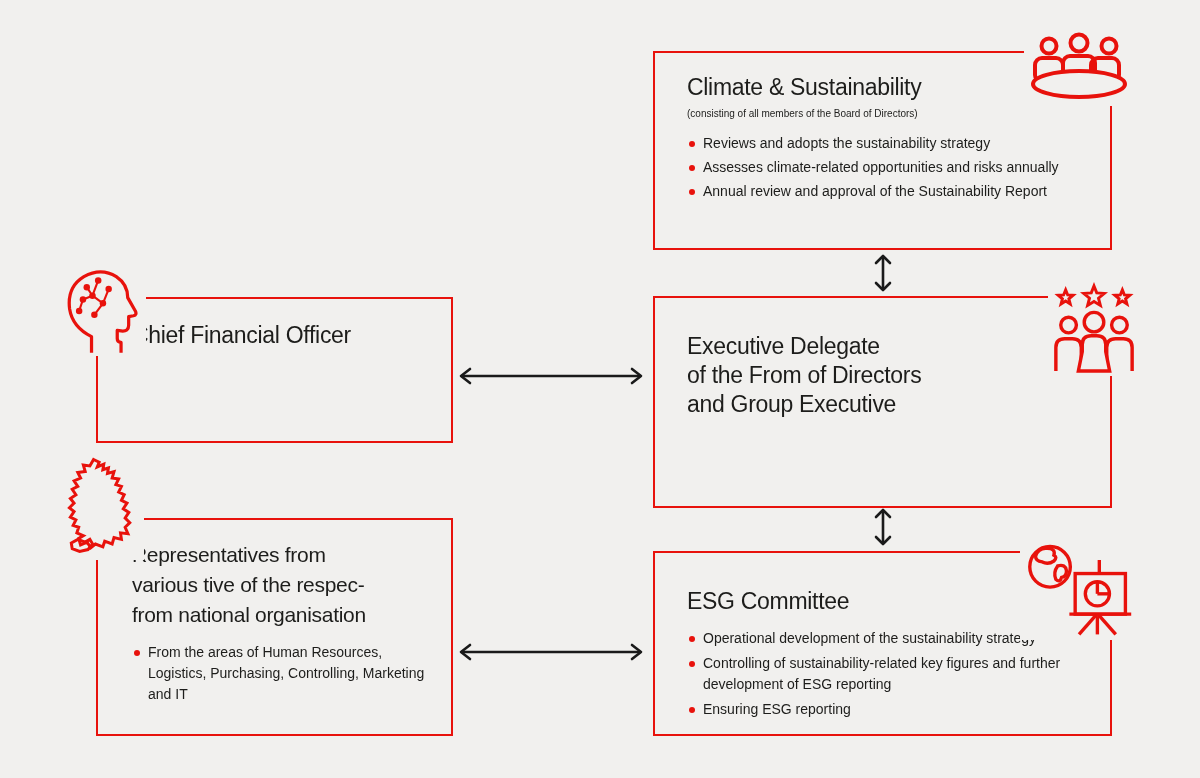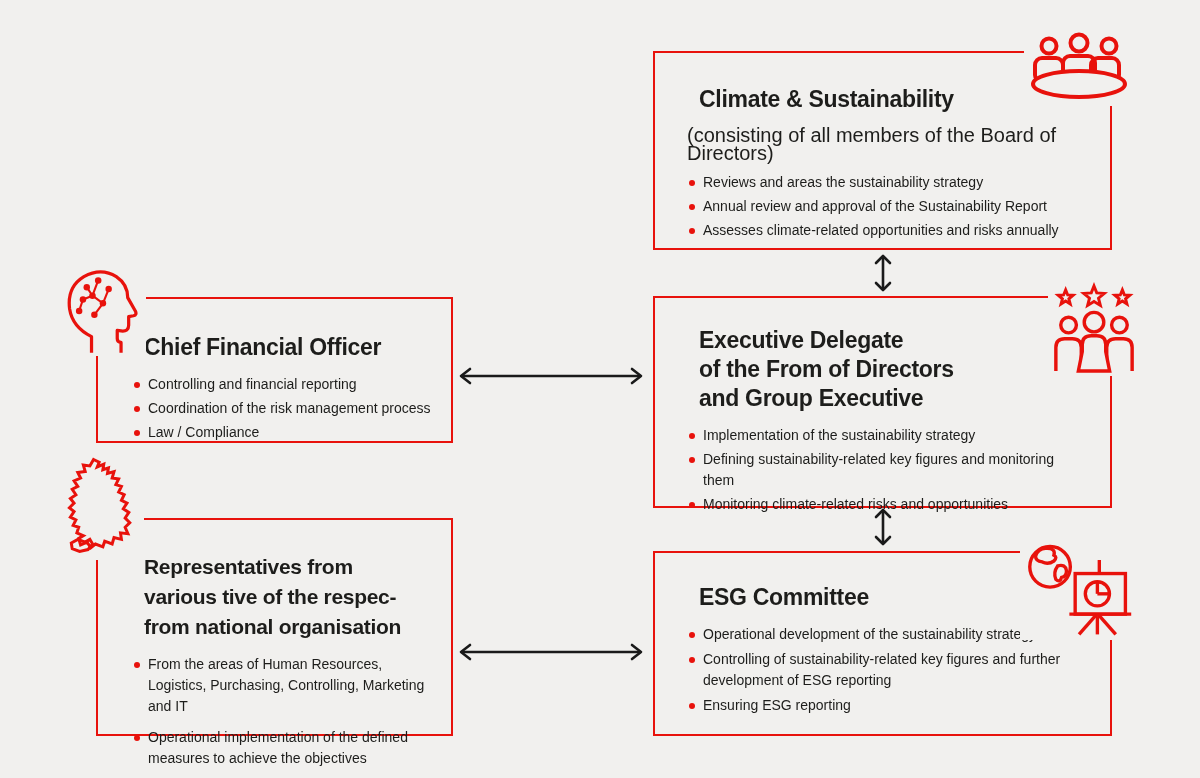--- a/index.html
+++ b/index.html
@@ -18,30 +18,30 @@
   }
   .box-climate{left:653px;top:51px;width:459px;height:199px;}
   .box-executive{left:653px;top:296px;width:459px;height:212px;}
   .box-esg{left:653px;top:551px;width:459px;height:185px;}
   .box-cfo{left:96px;top:297px;width:357px;height:146px;}
   .box-reps{left:96px;top:518px;width:357px;height:218px;}
 
   .inner{padding:20px 22px 0 32px;}
   .box-cfo .inner{padding:22px 14px 0 34px;}
   .box-reps .inner{padding:20px 12px 0 34px;}
-  .box-executive .inner{padding-top:16px;}
-  .box-esg .inner{padding-top:18px;}
+  .box-executive .inner{padding-top:34px;}
+  .box-esg .inner{padding-top:34px;}
 
   .title{
-    margin:12px;font-size:23px;line-height:29px;font-weight:bold;letter-spacing:-0.3px;
+    margin:0;font-size:23px;line-height:29px;font-weight:normal;letter-spacing:-0.3px;
   }
   .box-reps .title{font-size:21px;line-height:30px;}
   .title span{display:block;}
 
-  .subtitle{font-size:20px;line-height:18px;margin-top:3px;}
+  .subtitle{font-size:10px;line-height:18px;margin-top:3px;}
 
   ul.bullets{list-style:none;margin:12px 0 0 0;padding:0;}
   .box-cfo ul.bullets{margin-top:9px;}
   .box-climate ul.bullets{margin-top:10px;}
   ul.bullets li{
     position:relative;padding-left:16px;font-size:14px;line-height:21px;margin-bottom:3px;
   }
   .box-reps ul.bullets li{margin-bottom:10px;}
   .box-esg ul.bullets li{margin-bottom:4px;}
   ul.bullets li::before{
@@ -69,39 +69,34 @@
 
 <div class="canvas">
 
   <div class="box box-climate">
     <div class="inner">
       <h2 class="title">
         <span>Climate &amp; Sustainability</span>
       </h2>
       <div class="subtitle">(consisting of all members of the Board of Directors)</div>
       <ul class="bullets">
-        <li>Reviews and areas the sustainability strategy</li>
+        <li>Reviews and adopts the sustainability strategy</li>
+        <li>Assesses climate-related opportunities and risks annually</li>
         <li>Annual review and approval of the Sustainability Report</li>
-        <li>Assesses climate-related opportunities and risks annually</li>
       </ul>
     </div>
   </div>
 
   <div class="box box-executive">
     <div class="inner">
       <h2 class="title">
         <span>Executive Delegate</span>
         <span>of the From of Directors</span>
         <span>and Group Executive</span>
       </h2>
-      <ul class="bullets">
-        <li>Implementation of the sustainability strategy</li>
-        <li>Defining sustainability-related key figures and monitoring them</li>
-        <li>Monitoring climate-related risks and opportunities</li>
-      </ul>
     </div>
   </div>
 
   <div class="box box-esg">
     <div class="inner">
       <h2 class="title">
         <span>ESG Committee</span>
       </h2>
       <ul class="bullets">
         <li>Operational development of the sustainability strategy</li>
@@ -109,38 +104,32 @@
         <li>Ensuring ESG reporting</li>
       </ul>
     </div>
   </div>
 
   <div class="box box-cfo">
     <div class="inner">
       <h2 class="title">
         <span>Chief Financial Officer</span>
       </h2>
-      <ul class="bullets">
-        <li>Controlling and financial reporting</li>
-        <li>Coordination of the risk management process</li>
-        <li>Law / Compliance</li>
-      </ul>
     </div>
   </div>
 
   <div class="box box-reps">
     <div class="inner">
       <h2 class="title">
         <span>Representatives from</span>
         <span>various tive of the respec-</span>
         <span>from national organisation</span>
       </h2>
       <ul class="bullets">
         <li>From the areas of Human Resources, Logistics, Purchasing, Controlling, Marketing and IT</li>
-        <li>Operational implementation of the defined measures to achieve the objectives</li>
       </ul>
     </div>
   </div>
 
   <div class="patch patch-climate">
     <svg class="red-icon" width="100" height="70" viewBox="0 0 100 70" fill="none" stroke="currentColor" stroke-width="4">
       <circle cx="20" cy="14" r="7.5"></circle>
       <circle cx="50" cy="11" r="8.5"></circle>
       <circle cx="80" cy="14" r="7.5"></circle>
       <rect x="6" y="26" width="28" height="24" rx="7"></rect>

